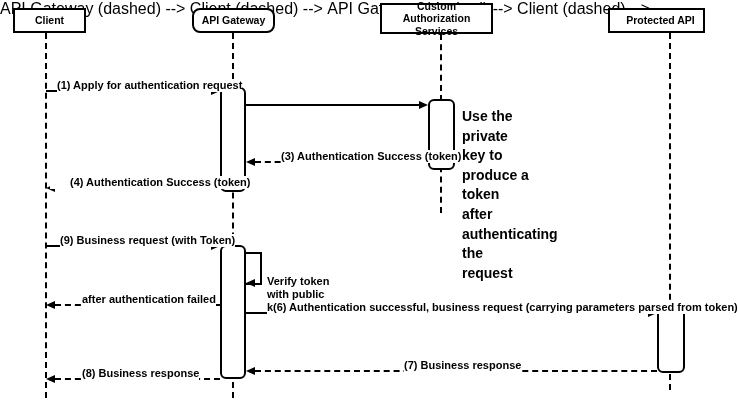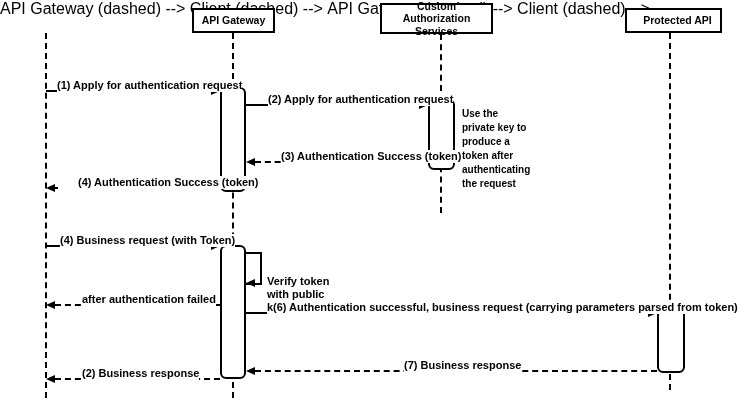--- a/index.html
+++ b/index.html
@@ -28,37 +28,40 @@
     border-right:9px solid #000;border-top:4px solid transparent;border-bottom:4px solid transparent;
   }
   .msg-label{
     position:absolute;font-size:11px;font-weight:bold;white-space:nowrap;z-index:5;background:#fff;
     line-height:1.2;
   }
   .self-loop{
     position:absolute;box-sizing:border-box;border:2px solid #000;border-left:none;z-index:3;background:transparent;
   }
   .note-text{
-    position:absolute;font-size:10px;font-weight:bold;line-height:1.4;z-index:5;
+    position:absolute;font-size:14px;font-weight:bold;line-height:1.4;z-index:5;
   }
   .wrap-label{white-space:normal;}
 </style>
 </head>
 <body>
 
 <div id="diagram">
 
   
-  <div class="actor-box" style="left:192px;top:8px;width:83px;height:25px;">
+  <div class="actor-box" style="left:13px;top:8px;width:73px;height:25px;">
+    <span>Client</span>
+  </div>
+  <div class="actor-box" style="left:192px;top:8px;width:83px;height:25px;border-radius:8px;">
     <span>API Gateway</span>
   </div>
   <div class="actor-box" style="left:380px;top:3px;width:113px;height:31px;">
     <span>Custom Authorization Services</span>
   </div>
-  <div class="actor-box" style="left:625px;top:8px;width:97px;height:25px;padding-left:8px;">
+  <div class="actor-box" style="left:608px;top:8px;width:97px;height:25px;padding-left:8px;">
     <span>Protected API</span>
   </div>
 
   
   <div class="lifeline" style="left:45px;top:33px;height:365px;"></div>
   <div class="lifeline" style="left:232px;top:33px;height:365px;"></div>
   <div class="lifeline" style="left:440px;top:34px;height:179px;"></div>
   <div class="lifeline" style="left:669px;top:33px;height:357px;"></div>
 
   
@@ -66,36 +69,35 @@
   <div class="activation" style="left:428px;top:99px;width:27px;height:71px;"></div>
   <div class="activation" style="left:220px;top:245px;width:26px;height:134px;"></div>
   <div class="activation" style="left:657px;top:307px;width:28px;height:66px;"></div>
 
   
   <div class="msg-label" style="left:57px;top:79px;">(1) Apply for authentication request</div>
   <div class="msg-line-solid" style="left:46px;top:90px;width:166px;"></div>
   <div class="arrow-right" style="left:211px;top:87px;"></div>
 
   
-  <div class="msg-label" style="left:268px;top:93px;">(2) Apply for authentication request</div>
   <div class="msg-line-solid" style="left:246px;top:104px;width:173px;"></div>
   <div class="arrow-right" style="left:419px;top:101px;"></div>
 
    API Gateway (dashed) --&gt;
   <div class="msg-label" style="left:281px;top:150px;">(3) Authentication Success (token)</div>
   <div class="msg-line-dashed" style="left:255px;top:161px;width:173px;"></div>
   <div class="arrow-left" style="left:246px;top:158px;"></div>
 
    Client (dashed) --&gt;
-  <div class="msg-label" style="left:58px;top:176px;padding-left:20px;">(4) Authentication Success (token)</div>
+  <div class="msg-label" style="left:50px;top:176px;padding-left:20px;">(4) Authentication Success (token)</div>
   <div class="msg-line-dashed" style="left:55px;top:187px;width:165px;"></div>
   <div class="arrow-left" style="left:46px;top:184px;"></div>
 
   
-  <div class="msg-label" style="left:60px;top:234px;">(4) Business request (with Token)</div>
+  <div class="msg-label" style="left:60px;top:234px;">(9) Business request (with Token)</div>
   <div class="msg-line-solid" style="left:46px;top:245px;width:166px;"></div>
   <div class="arrow-right" style="left:211px;top:242px;"></div>
 
   
   <div class="self-loop" style="left:246px;top:252px;width:16px;height:33px;"></div>
   <div class="arrow-left" style="left:246px;top:279px;"></div>
   <div class="msg-label wrap-label" style="left:267px;top:255px;width:70px;margin-top:20px;">Verify token with public key</div>
 
   
   <div class="msg-label" style="left:82px;top:293px;">after authentication failed</div>
@@ -106,20 +108,20 @@
   <div class="msg-label" style="left:273px;top:301px;text-align:right;">(6) Authentication successful, business request (carrying parameters parsed from token)</div>
   <div class="msg-line-solid" style="left:246px;top:312px;width:402px;"></div>
   <div class="arrow-right" style="left:648px;top:309px;"></div>
 
    API Gateway (dashed) --&gt;
   <div class="msg-label" style="left:404px;top:359px;">(7) Business response</div>
   <div class="msg-line-dashed" style="left:255px;top:370px;width:402px;"></div>
   <div class="arrow-left" style="left:246px;top:367px;"></div>
 
    Client (dashed) --&gt;
-  <div class="msg-label" style="left:82px;top:367px;">(2) Business response</div>
+  <div class="msg-label" style="left:82px;top:367px;">(8) Business response</div>
   <div class="msg-line-dashed" style="left:55px;top:378px;width:165px;"></div>
   <div class="arrow-left" style="left:46px;top:375px;"></div>
 
   
   <div class="note-text" style="left:462px;top:107px;width:68px;">Use the private key to produce a token after authenticating the request</div>
 
 </div>
 
 </body></html>

